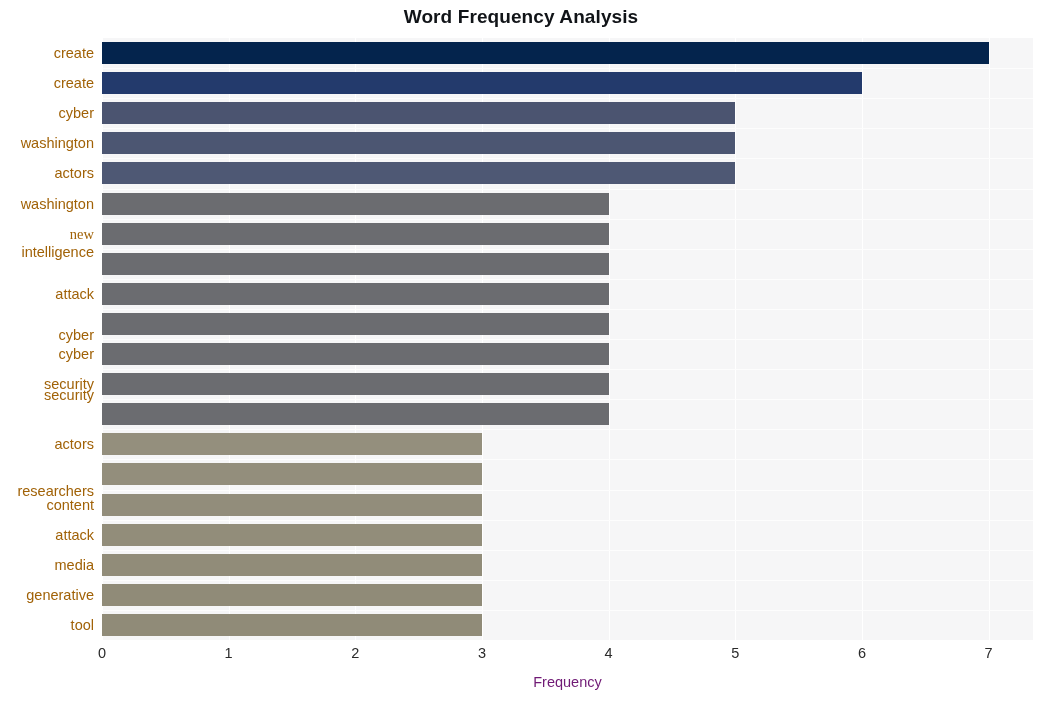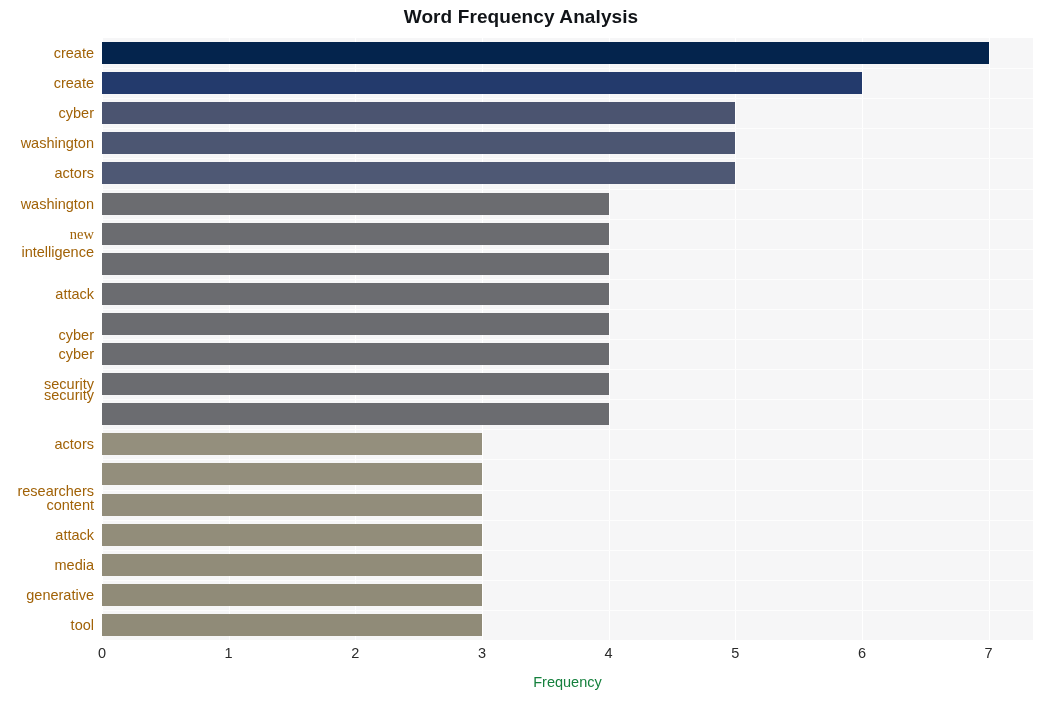--- a/index.html
+++ b/index.html
@@ -109,21 +109,21 @@
     white-space: nowrap;
   }
 
   #x-axis-label {
     position: absolute;
     left: 102px;
     top: 674px;
     width: 931px;
     text-align: center;
     font-size: 14.5px;
-    color: #15803d;
+    color: #701a75;
     white-space: nowrap;
   }
 </style>
 </head>
 <body>
 
 <div id="chart-root">
 
   <div id="chart-title">Word Frequency Analysis</div>
 

